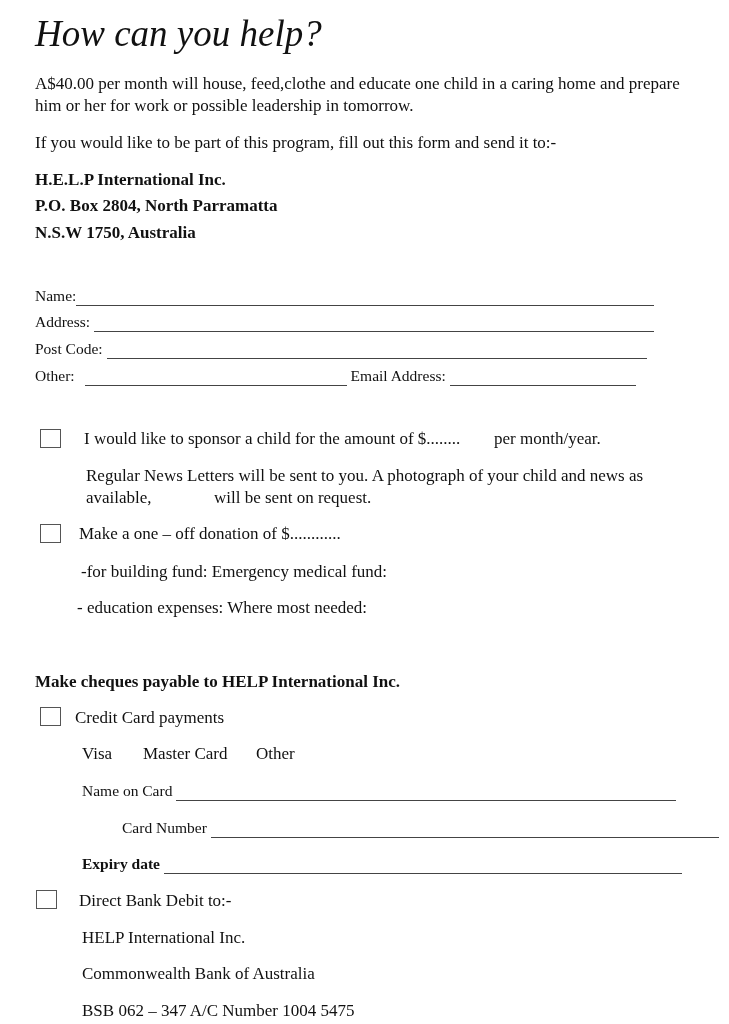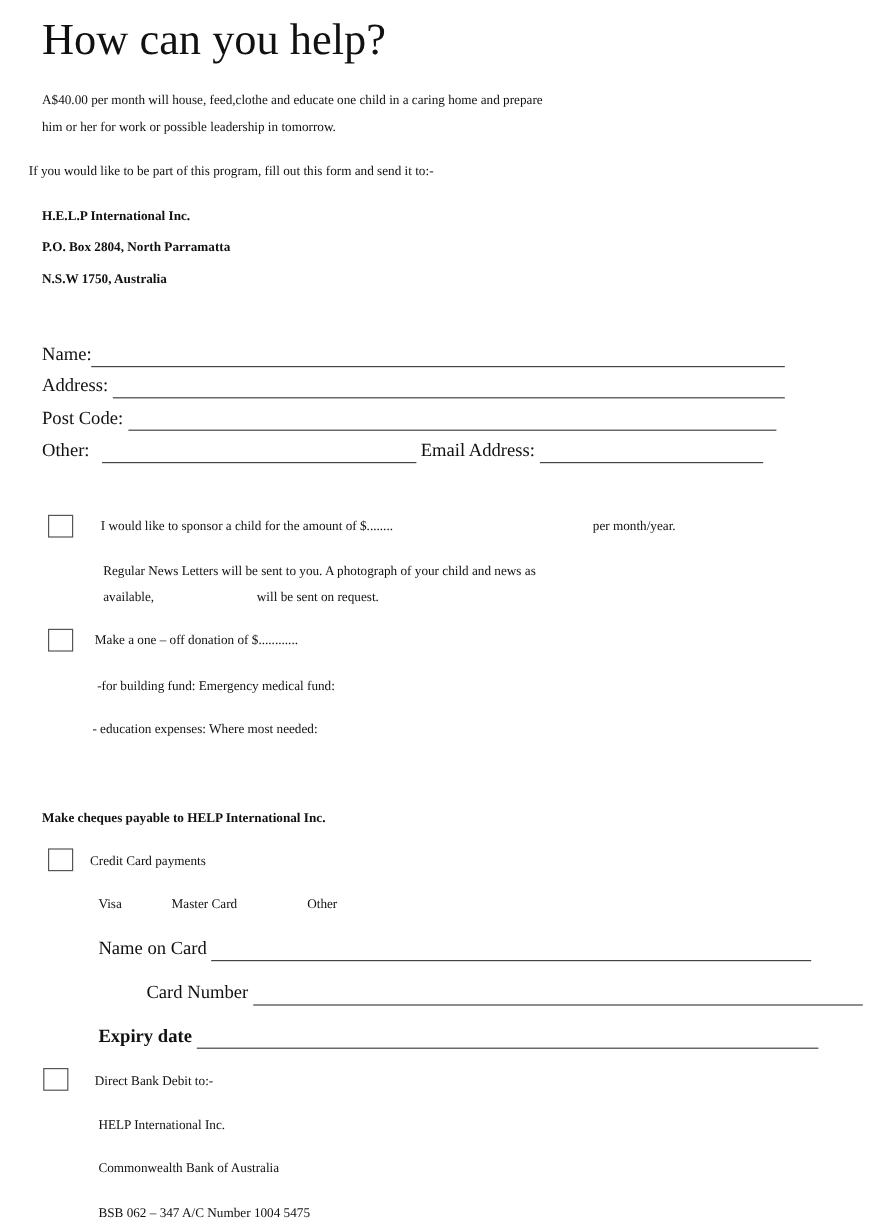--- a/index.html
+++ b/index.html
@@ -1,33 +1,33 @@
 <!DOCTYPE html>
 <html><head>
   <meta charset="utf-8">
   <style>
     html, body { margin: 0; padding: 0; background: #ffffff; }
     body { width: 729px; height: 1024px; position: relative; overflow: hidden;
            font-family: "Liberation Serif", "DejaVu Serif", serif; color: #111111; }
     .abs { position: absolute; white-space: nowrap; }
-    .title { left: 35px; top: 10px; font-size: 37px; line-height: 48px; }
-    .p { font-size: 11px; line-height: 22px; }
+    .title { left: 35px; top: 10px; font-size: 37px; line-height: 48px; font-style: italic; }
+    .p { font-size: 17px; line-height: 22px; }
     .bold { font-weight: bold; }
     .field { font-size: 15.5px; line-height: 20px; display: flex; align-items: flex-end; }
     .line { display: inline-block; border-bottom: 1px solid #444; height: 14px; margin-left: 4px; }
     .cb { position: absolute; width: 21px; height: 19px; border: 1px solid #555; box-sizing: border-box; background: #fff; cursor: pointer; }
   </style>
 </head>
 <body>
 
 <div class="abs title">How can you help?</div>
 
 <div class="abs p" style="left:35px;top:73px;">A$40.00 per month will house, feed,clothe and educate one child in a caring home and prepare</div>
 <div class="abs p" style="left:35px;top:95px;">him or her for work or possible leadership in tomorrow.</div>
-<div class="abs p" style="left:24px;top:132px;text-align:center;">If you would like to be part of this program, fill out this form and send it to:-</div>
+<div class="abs p" style="left:35px;top:132px;text-align:center;">If you would like to be part of this program, fill out this form and send it to:-</div>
 
 <div class="abs p bold" style="left:35px;top:169px;">H.E.L.P International Inc.</div>
 <div class="abs p bold" style="left:35px;top:195px;">P.O. Box 2804, North Parramatta</div>
 <div class="abs p bold" style="left:35px;top:222px;">N.S.W 1750,  Australia</div>
 
 <div class="abs field" style="left:35px;top:286px;">
   <span>Name:</span>
   <span class="line" style="width:578px;margin-left:0;"></span>
 </div>
 <div class="abs field" style="left:35px;top:312px;">

